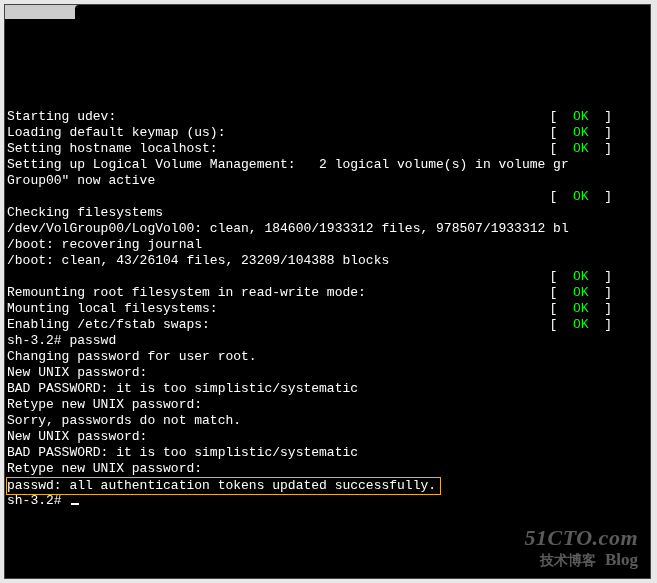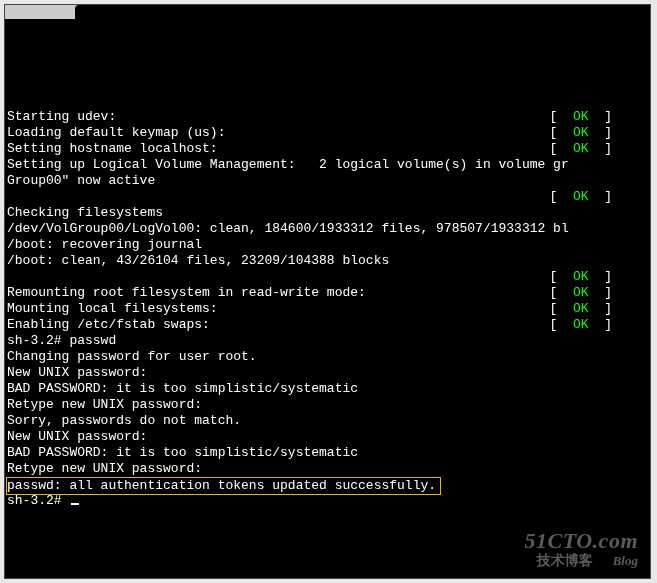--- a/index.html
+++ b/index.html
@@ -104,23 +104,22 @@
     font-style: italic;
     letter-spacing: 0.5px;
     text-align: center;
   }
   .watermark .wm-bottom {
     font-size: 14px;
     font-weight: bold;
     margin-top: 2px;
   }
   .watermark .wm-blog {
-    font-size: 13px;
-    font-style: italic;
-    margin-left: 20px;
+    font-size: 17px;
+    margin-left: 9px;
   }
 </style>
 </head>
 <body>
 
 <div class="terminal-window">
   <div class="titlebar">
     <div class="bar-inner"></div>
   </div>
 

